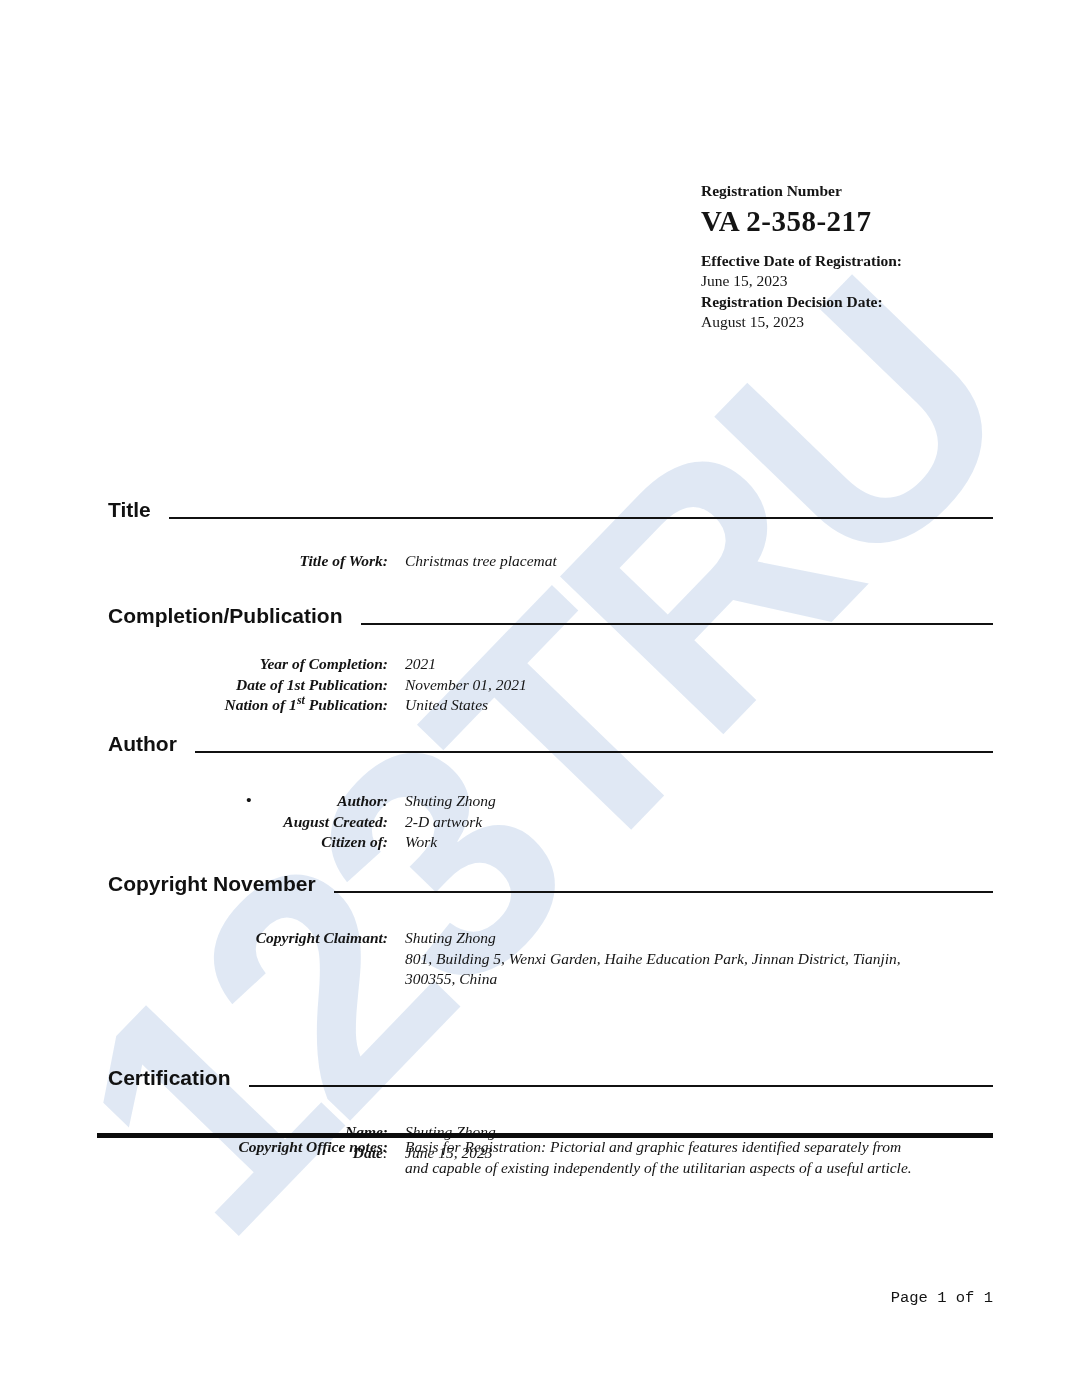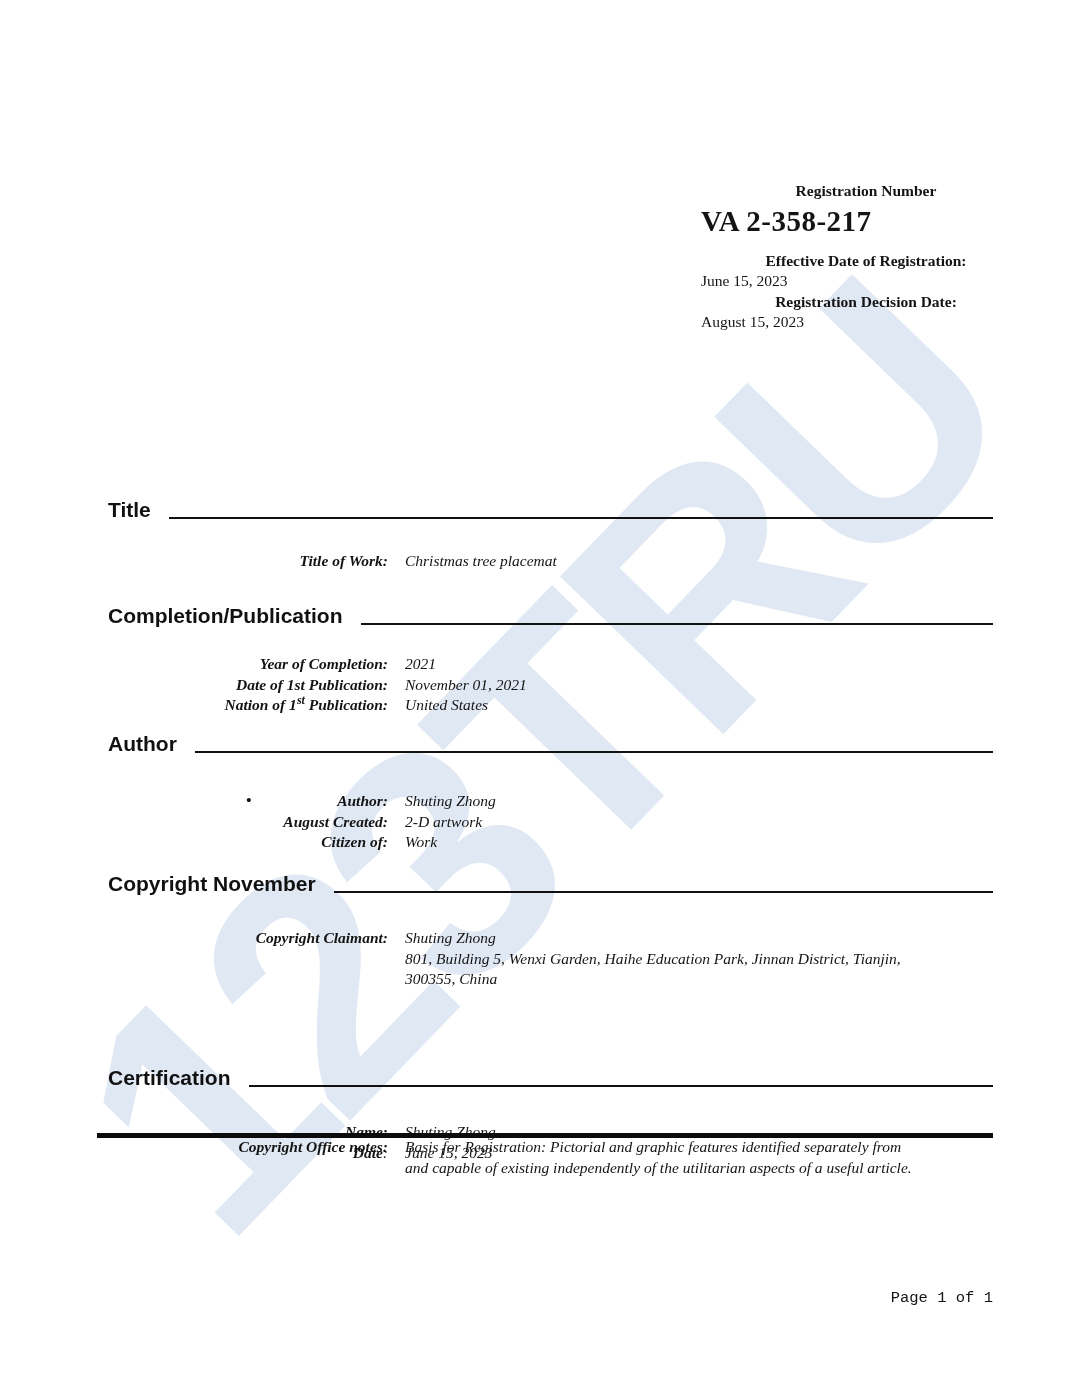--- a/index.html
+++ b/index.html
@@ -29,21 +29,21 @@
     letter-spacing: -14px;
     color: #dbe5f3;
     opacity: 0.85;
     z-index: 0;
     user-select: none;
     white-space: nowrap;
   }
   .content { position: absolute; inset: 0; z-index: 1; }
   
   .reg-block { position: absolute; left: 701px; top: 181px; width: 330px; }
-  .reg-label { font-weight: bold; font-size: 15.5px; line-height: 20.5px; text-align: center; }
+  .reg-label { font-weight: bold; font-size: 15.5px; line-height: 20.5px; }
   .reg-number { font-weight: bold; font-size: 29px; line-height: 33px; margin: 3px 0 13px 0; letter-spacing: 0.5px; }
   .reg-value { font-size: 15.5px; line-height: 20.5px; }
   
   .section { position: absolute; left: 108px; right: 87px; }
   .section-head { display: flex; align-items: flex-end; }
   .section-heading {
     font-family: "Liberation Sans", sans-serif;
     font-weight: bold;
     font-size: 21px;
     line-height: 26px;

